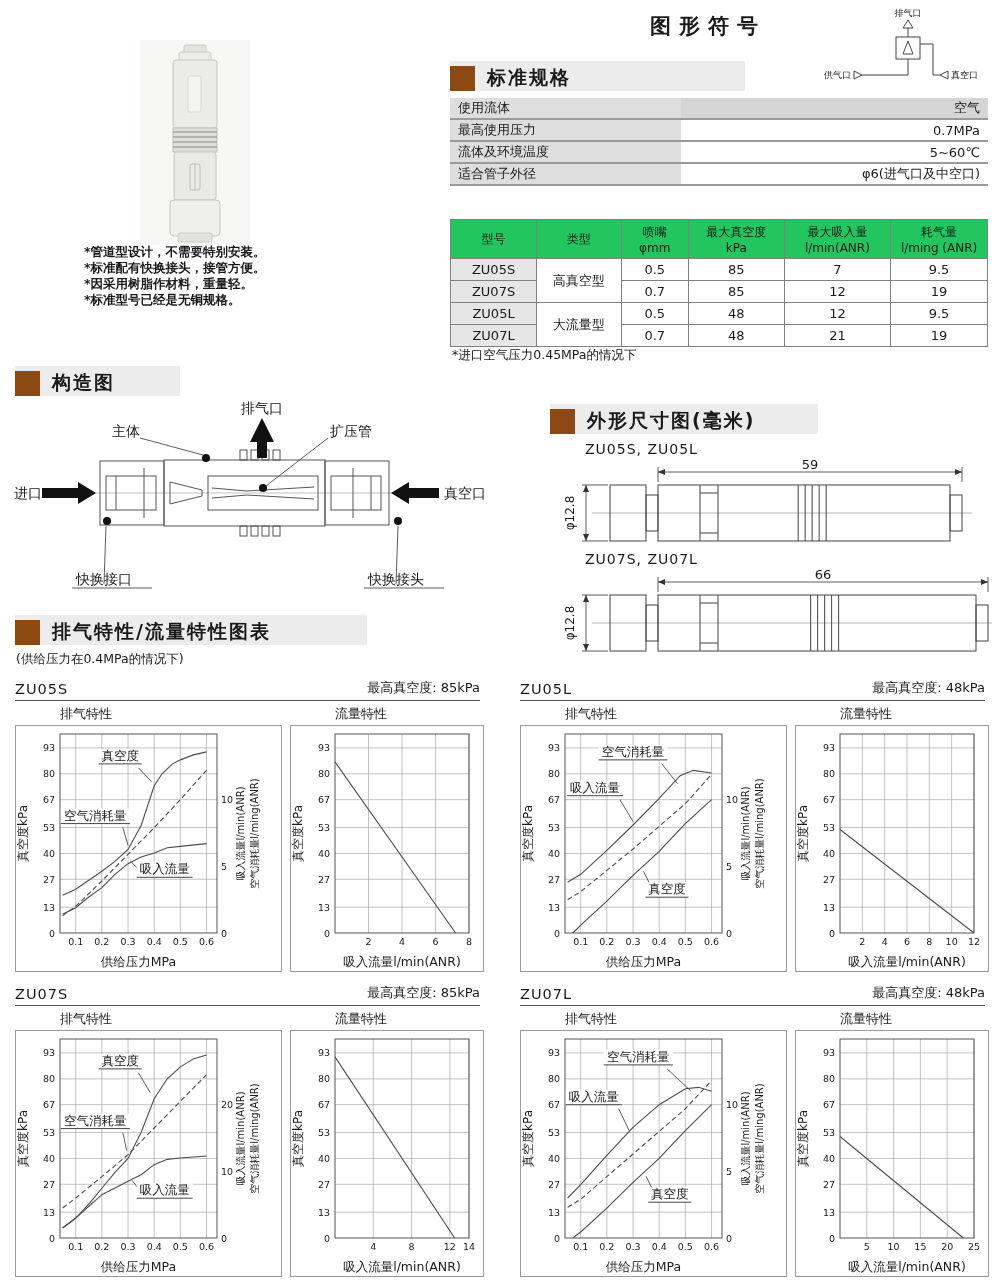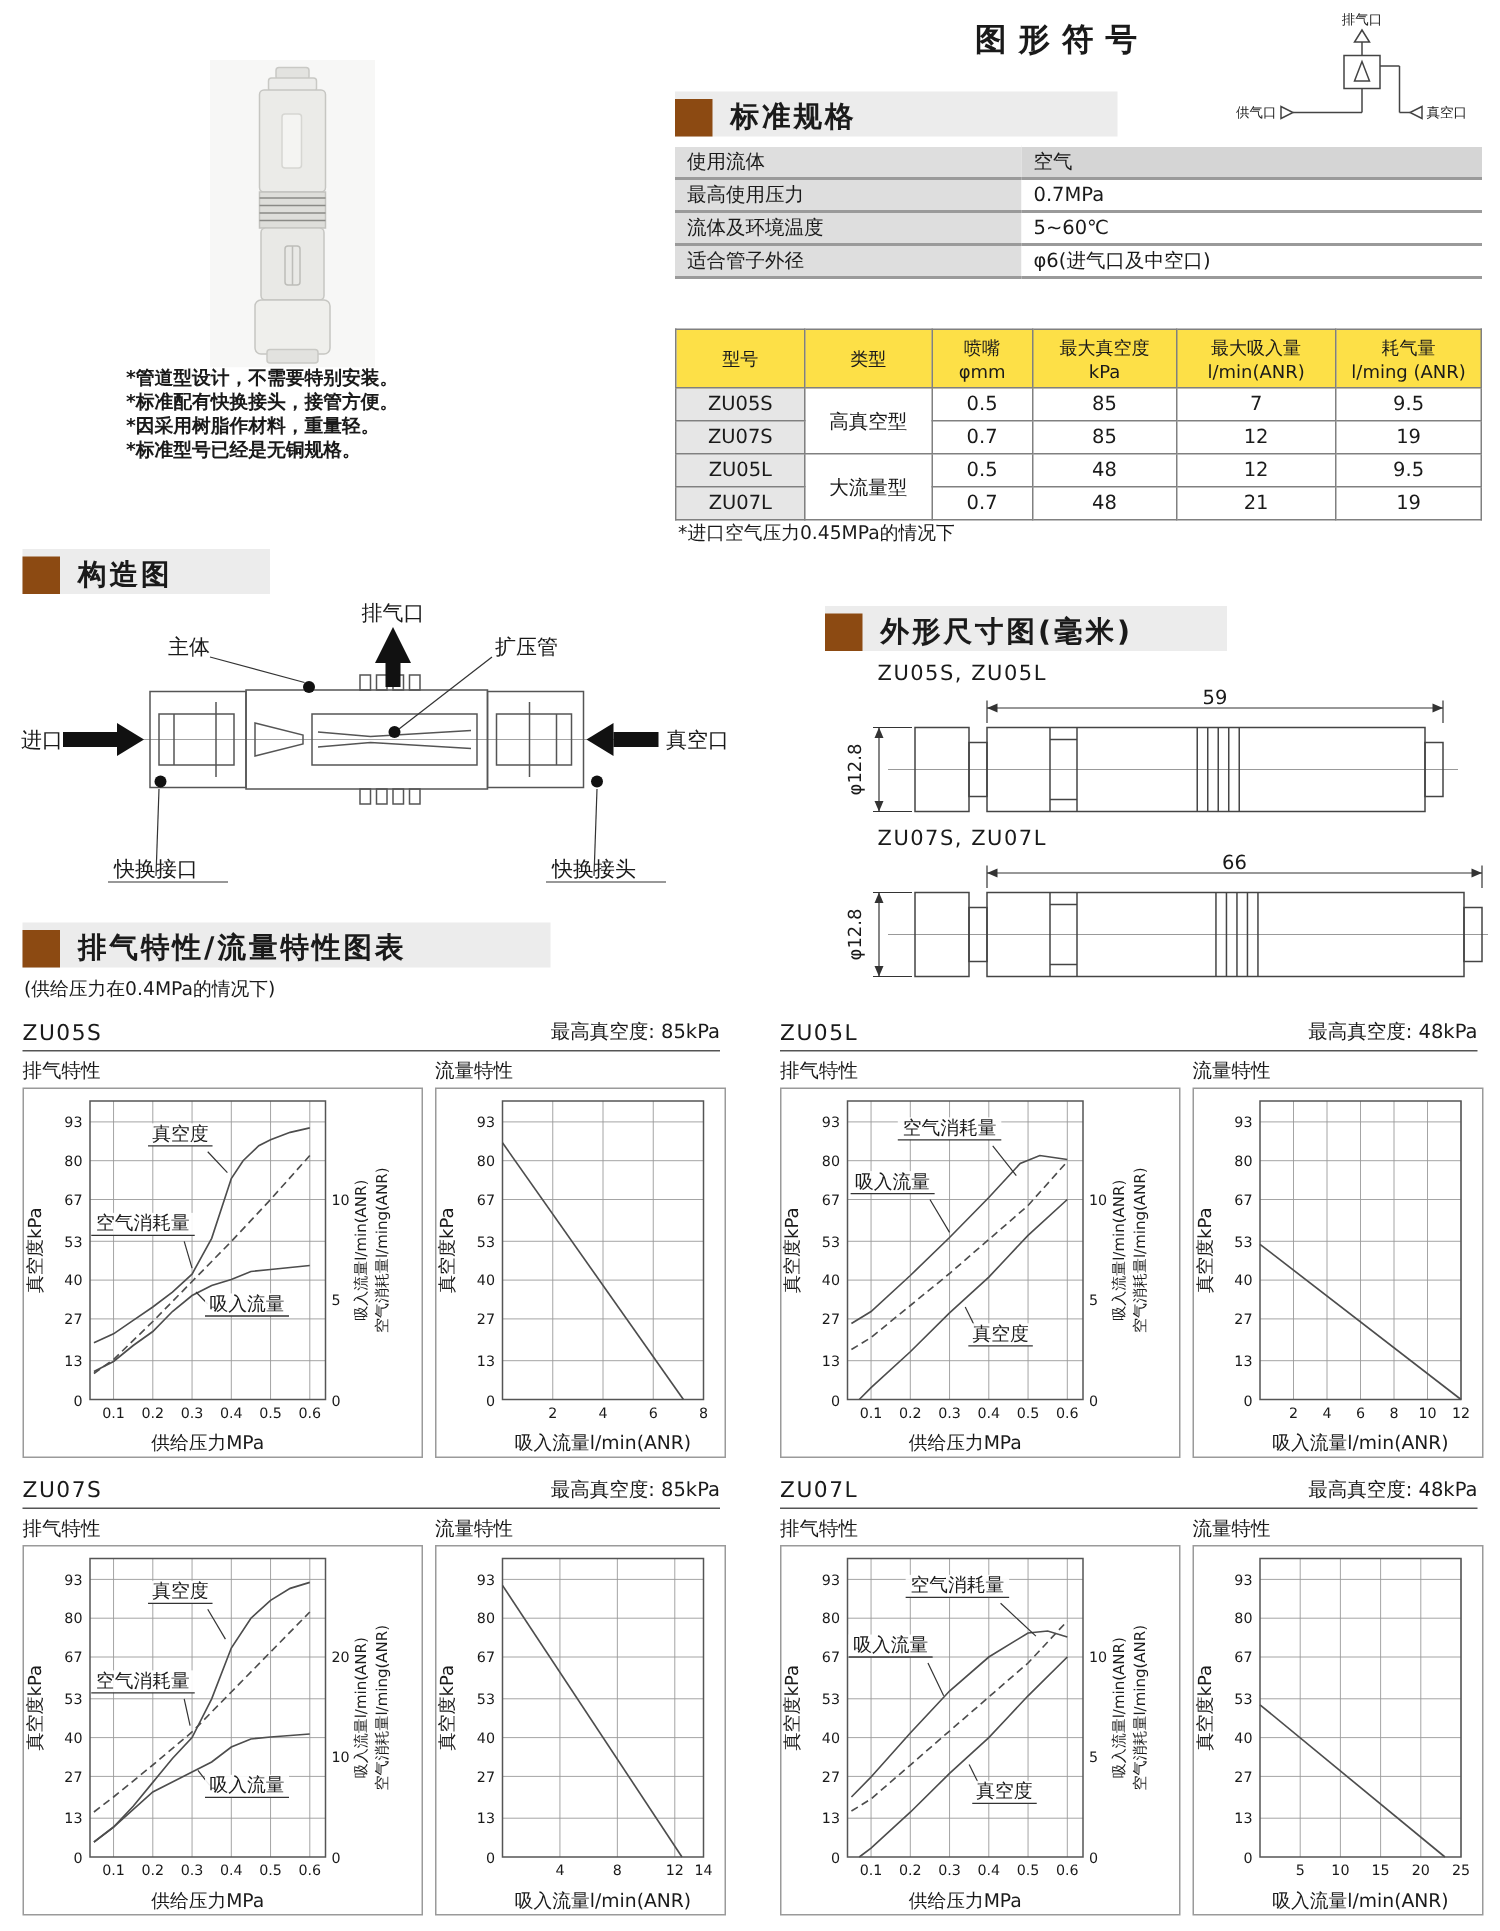--- a/index.html
+++ b/index.html
@@ -8,34 +8,34 @@
   .abs{position:absolute;}
   .sec-header{position:absolute;display:flex;align-items:flex-end;height:30px;background:#ececec;}
   .sec-header .sq{width:25px;height:25px;background:#8c4a12;flex:0 0 25px;}
   .sec-header .t{font-size:19px;font-weight:bold;letter-spacing:2px;padding:0 20px 0 12px;white-space:nowrap;}
   .graphic-title{position:absolute;left:650px;top:12px;font-size:21px;font-weight:bold;letter-spacing:8px;}
   .features{position:absolute;left:84px;top:244px;font-size:12.5px;line-height:16px;font-weight:bold;}
   table{border-collapse:collapse;}
   .spec-table{position:absolute;left:450px;top:96px;width:538px;font-size:13px;}
   .spec-table td{border-bottom:2px solid #9a9a9a;border-top:2px solid #fff;padding:1px 8px;height:18px;}
   .spec-table td.lab{background:#dedede;width:215px;}
-  .spec-table td.val{text-align:left;background:#fff;}
+  .spec-table td.val{text-align:right;background:#fff;}
   .spec-table tr:first-child td.val{background:#d5d5d5;}
   .model-table{position:absolute;left:450px;top:219px;width:538px;font-size:13px;text-align:center;}
   .model-table th,.model-table td{border:1px solid #808080;padding:1px 4px;}
-  .model-table th{background:#fde047;font-weight:normal;font-size:12px;height:36px;}
+  .model-table th{background:#22c55e;font-weight:normal;font-size:12px;height:36px;}
   .model-table td{height:19px;background:#fff;}
   .model-table td.mod{background:#e6e6e6;}
   .footnote{position:absolute;left:452px;top:347px;font-size:12.5px;}
   .dim-model{position:absolute;font-size:14px;letter-spacing:1px;}
   .chart-group{position:absolute;width:465px;height:295px;}
   .cg-head{display:flex;justify-content:space-between;align-items:flex-end;border-bottom:1px solid #555;padding-bottom:3px;height:19px;}
   .cg-model{font-size:14.5px;letter-spacing:1px;}
   .cg-max{font-size:13px;text-align:center;}
-  .panel-title{position:absolute;top:27px;font-size:13px;}
+  .panel-title{position:absolute;top:27px;font-size:13px;margin-left:45px;}
   .chart-box{position:absolute;top:47px;border:1px solid #9a9a9a;background:#fff;}
   svg{display:block;font-family:inherit;}
   svg text{fill:#1a1a1a;}
 </style>
 </head>
 <body>
 
 <div class="page">
 
   <svg class="abs" style="left:140px;top:40px" width="110" height="205" viewBox="0 0 110 205">

